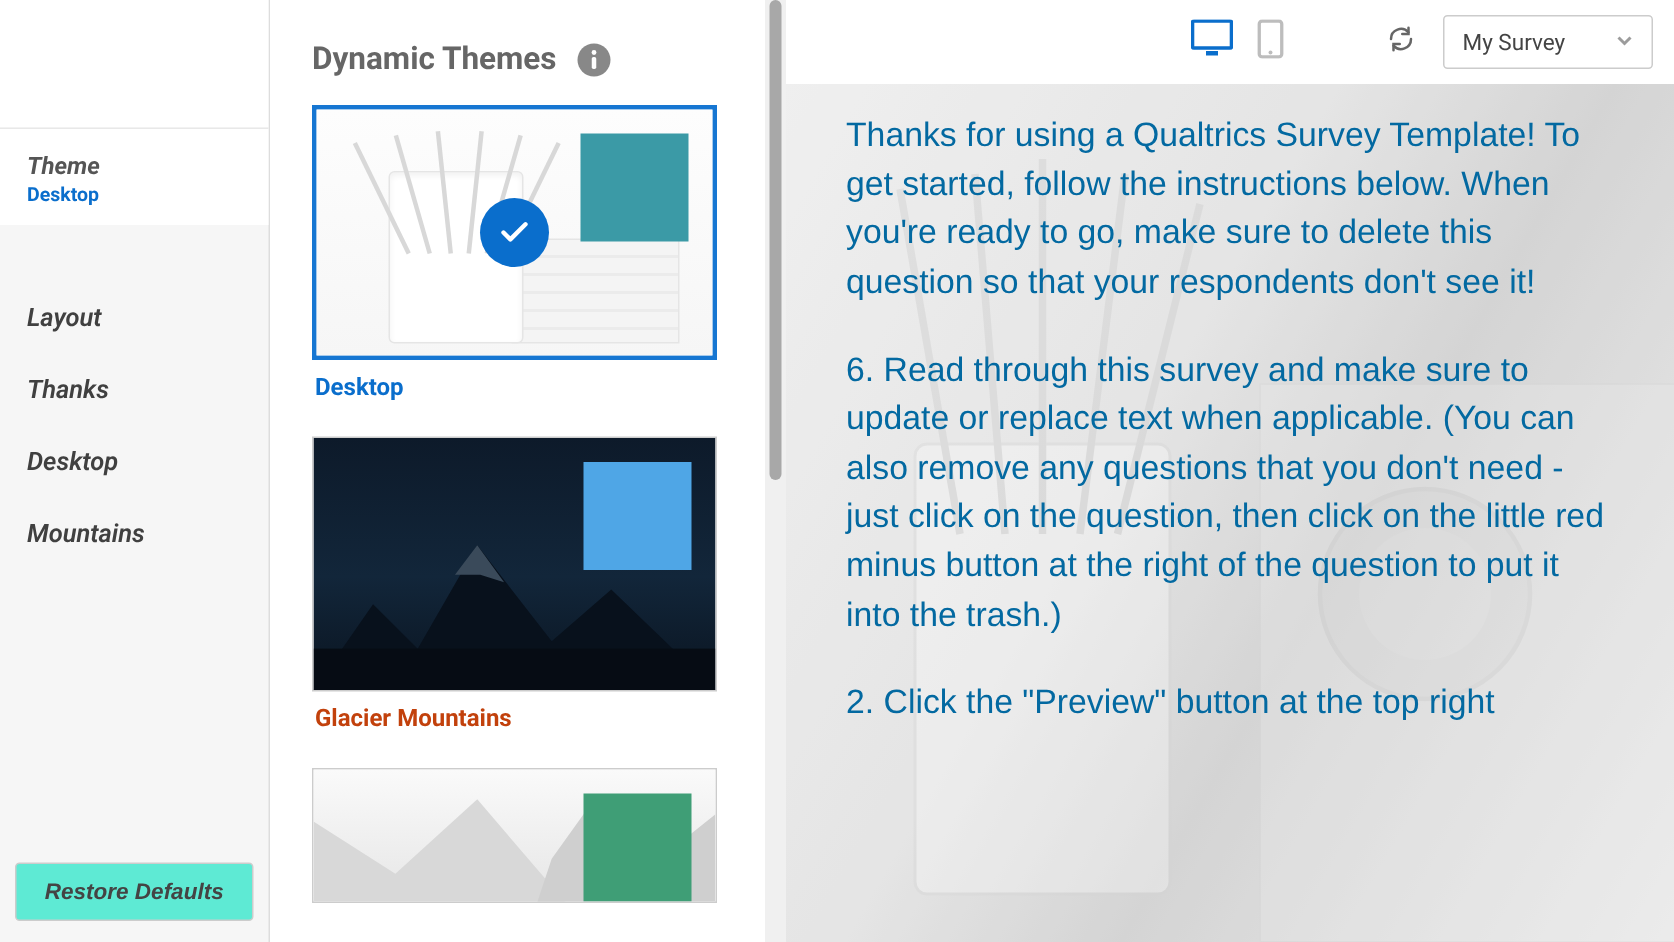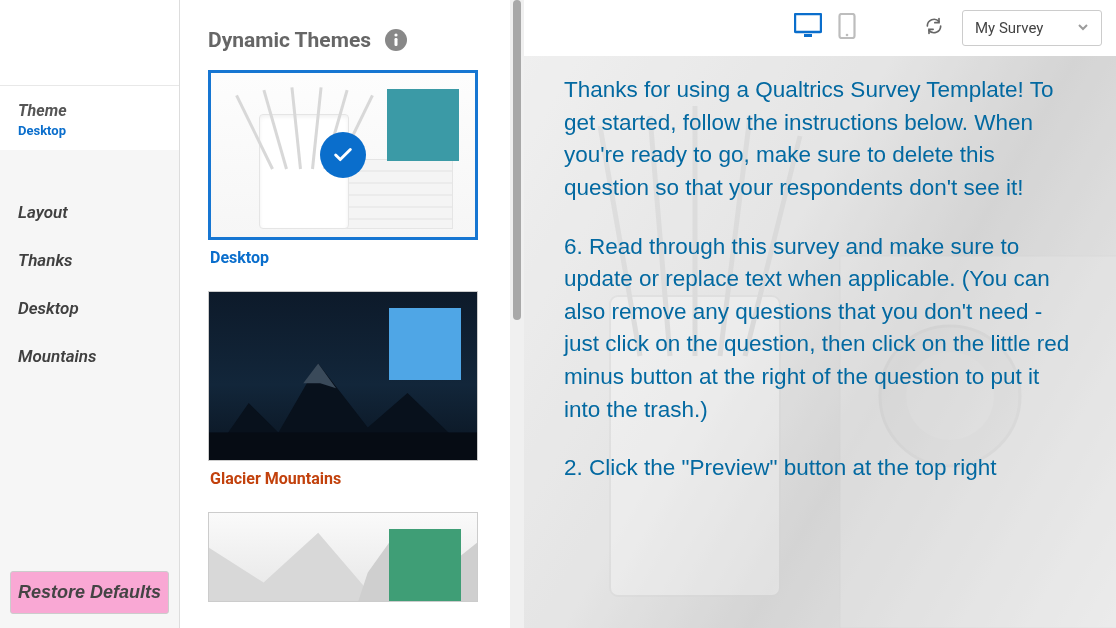--- a/index.html
+++ b/index.html
@@ -53,23 +53,23 @@
   color: #404040;
   cursor: pointer;
 }
 .restore-wrap {
   margin-top: auto;
   padding: 14px 10px;
 }
 .restore-btn {
   width: 100%;
   border: 1px solid #ccc;
-  background: #f9a8d4;
+  background: #5eead4;
   padding: 10px 6px;
-  font-size: 18px;
+  font-size: 15px;
   font-style: italic;
   font-weight: 600;
   color: #444;
   cursor: pointer;
   border-radius: 3px;
 }
 
 
 .theme-panel {
   width: 330px;

